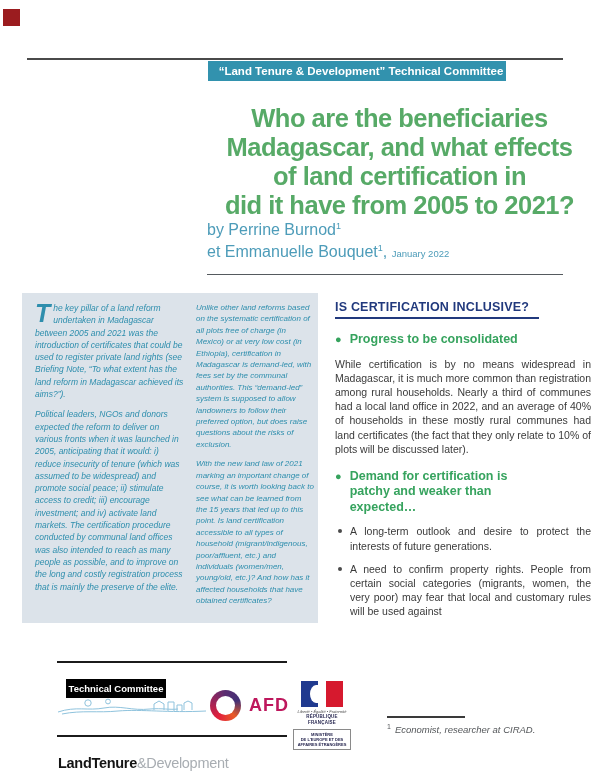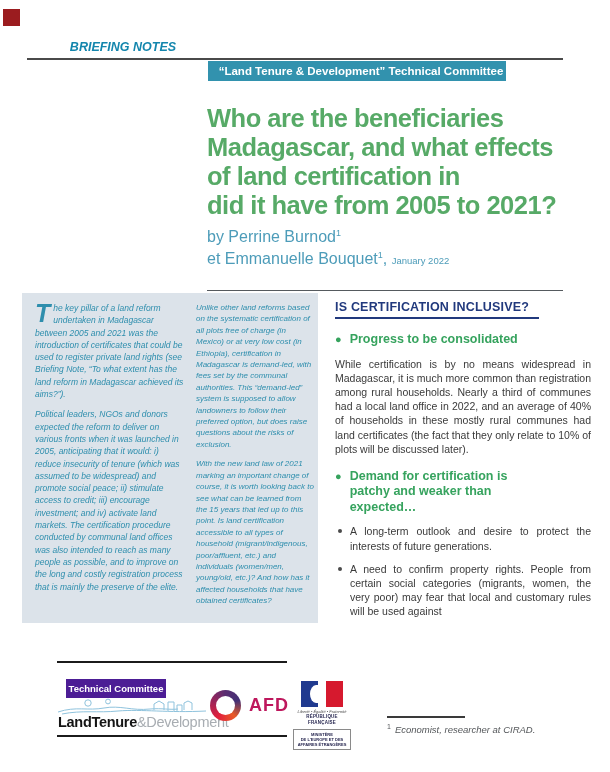--- a/index.html
+++ b/index.html
@@ -20,25 +20,25 @@
   .tagline {
     left:28px; top:65px; width:190px; text-align:center;
     font-style:italic; font-size:11.5px; line-height:18.5px; color:#5d6b76;
   }
   .banner {
     left:208px; top:61px; width:298px; height:20px; background:#3292ae;
     color:#ffffff; font-size:11.5px; font-weight:bold; text-align:center; line-height:20px;padding-left:8px;
   }
   .title {
     left:207px; top:104px; width:385px;
-    font-size:25.5px; font-weight:bold; color:#57aa67; line-height:29px; letter-spacing:-0.5px;
-  }
-  .byline { left:207px; top:224px; width:356px; color:#4d9cb9; font-size:16px; }
+    font-size:25.5px; font-weight:bold; color:#57aa67; line-height:29px; letter-spacing:-0.5px;text-align:center;
+  }
+  .byline { left:207px; top:217px; width:356px; color:#4d9cb9; font-size:16px; }
   .byline .line1 { line-height:19px; }
-  .byline .line2 { line-height:19px; padding-bottom:19px; border-bottom:1.5px solid #555a5e; }
+  .byline .line2 { line-height:19px; padding-bottom:10px; border-bottom:1.5px solid #555a5e; }
   .byline sup { font-size:9px; }
   .byline .date { font-size:9.5px; }
 
   .panel { left:22px; top:293px; width:296px; height:330px; background:#dce3ea; }
 
   .introcol { font-style:italic; color:#2e8ead; }
   .col1 { left:35px; top:302px; width:152px; font-size:8.5px; line-height:12.3px; }
   .col2 { left:196px; top:302px; width:118px; font-size:8px; line-height:11.4px; }
   .introcol p + p { margin-top:8px; }
   .dropcap {
@@ -68,25 +68,25 @@
 
   .footnote { left:387px; top:716px; width:200px; }
   .footnote .frule { width:78px; height:2px; background:#3a3a3a; margin-bottom:5px; }
   .footnote .ftxt { font-style:italic; font-size:9.5px; color:#55585b; }
   .footnote sup { font-size:7px; font-style:normal; margin-right:4px; }
 
   .rule-footer { width:230px; height:2px; background:#1b1b1b; }
   .rule1 { left:57px; top:661px; }
   .rule2 { left:57px; top:735px; }
   .committee-box {
-    left:66px; top:679px; width:100px; height:19px; background:#4c1d95;
+    left:66px; top:679px; width:100px; height:19px; background:#000000;
     color:#fff; font-size:9.5px; font-weight:bold; text-align:center; line-height:19px;
   }
   .sketch { left:58px; top:698px; }
-  .land-logo { left:58px; top:714px; font-size:14.5px; letter-spacing:-0.3px; white-space:nowrap; }
+  .land-logo { left:58px; top:755px; font-size:14.5px; letter-spacing:-0.3px; white-space:nowrap; }
   .land-logo .lt { font-weight:bold; color:#141414; }
   .land-logo .ld { color:#a8adb2; }
 
   .afd { left:210px; top:690px; display:flex; align-items:center; }
   .afd-ring {
     width:31px; height:31px; border-radius:50%; position:relative;
     background:conic-gradient(from 140deg, #e95a26, #e2203c, #a12457, #5b2d71, #433075, #e95a26);
   }
   .afd-ring::after {
     content:""; position:absolute; inset:6px; background:#fff; border-radius:50%;
@@ -107,21 +107,20 @@
   .gov .mbox { margin-top:3px; border:1px solid #8a8a8a; padding:2px 1px; }
   .gov .mbox div { font-size:4px; font-weight:bold; line-height:5px; }
 </style>
 </head>
 <body>
 
 <div class="page">
 
   <div class="abs corner-square"></div>
 
-  <div class="abs briefing-notes">BRIEFING NOTES</div>
   <div class="abs header-rule"></div>
 
 
   <div class="abs banner">“Land Tenure &amp; Development” Technical Committee</div>
 
   <h1 class="abs title">
     <div>Who are the beneficiaries</div>
     <div>Madagascar, and what effects</div>
     <div>of land certification in</div>
     <div>did it have from 2005 to 2021?</div>

